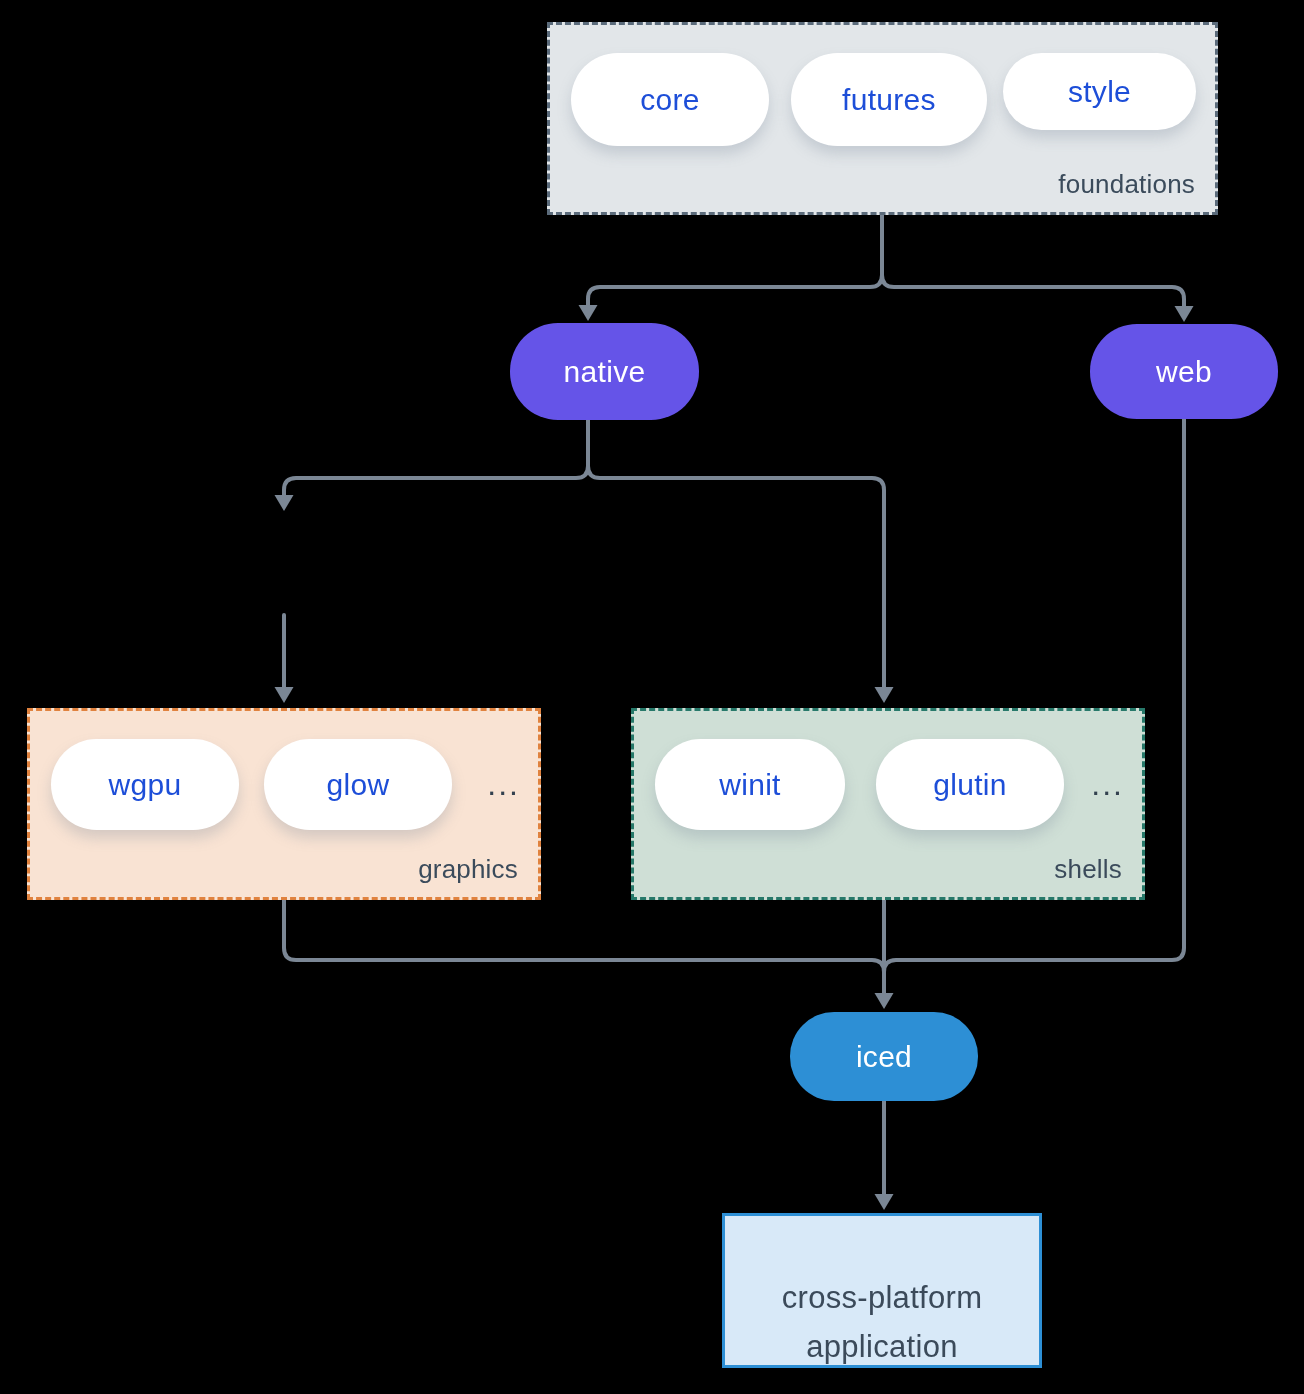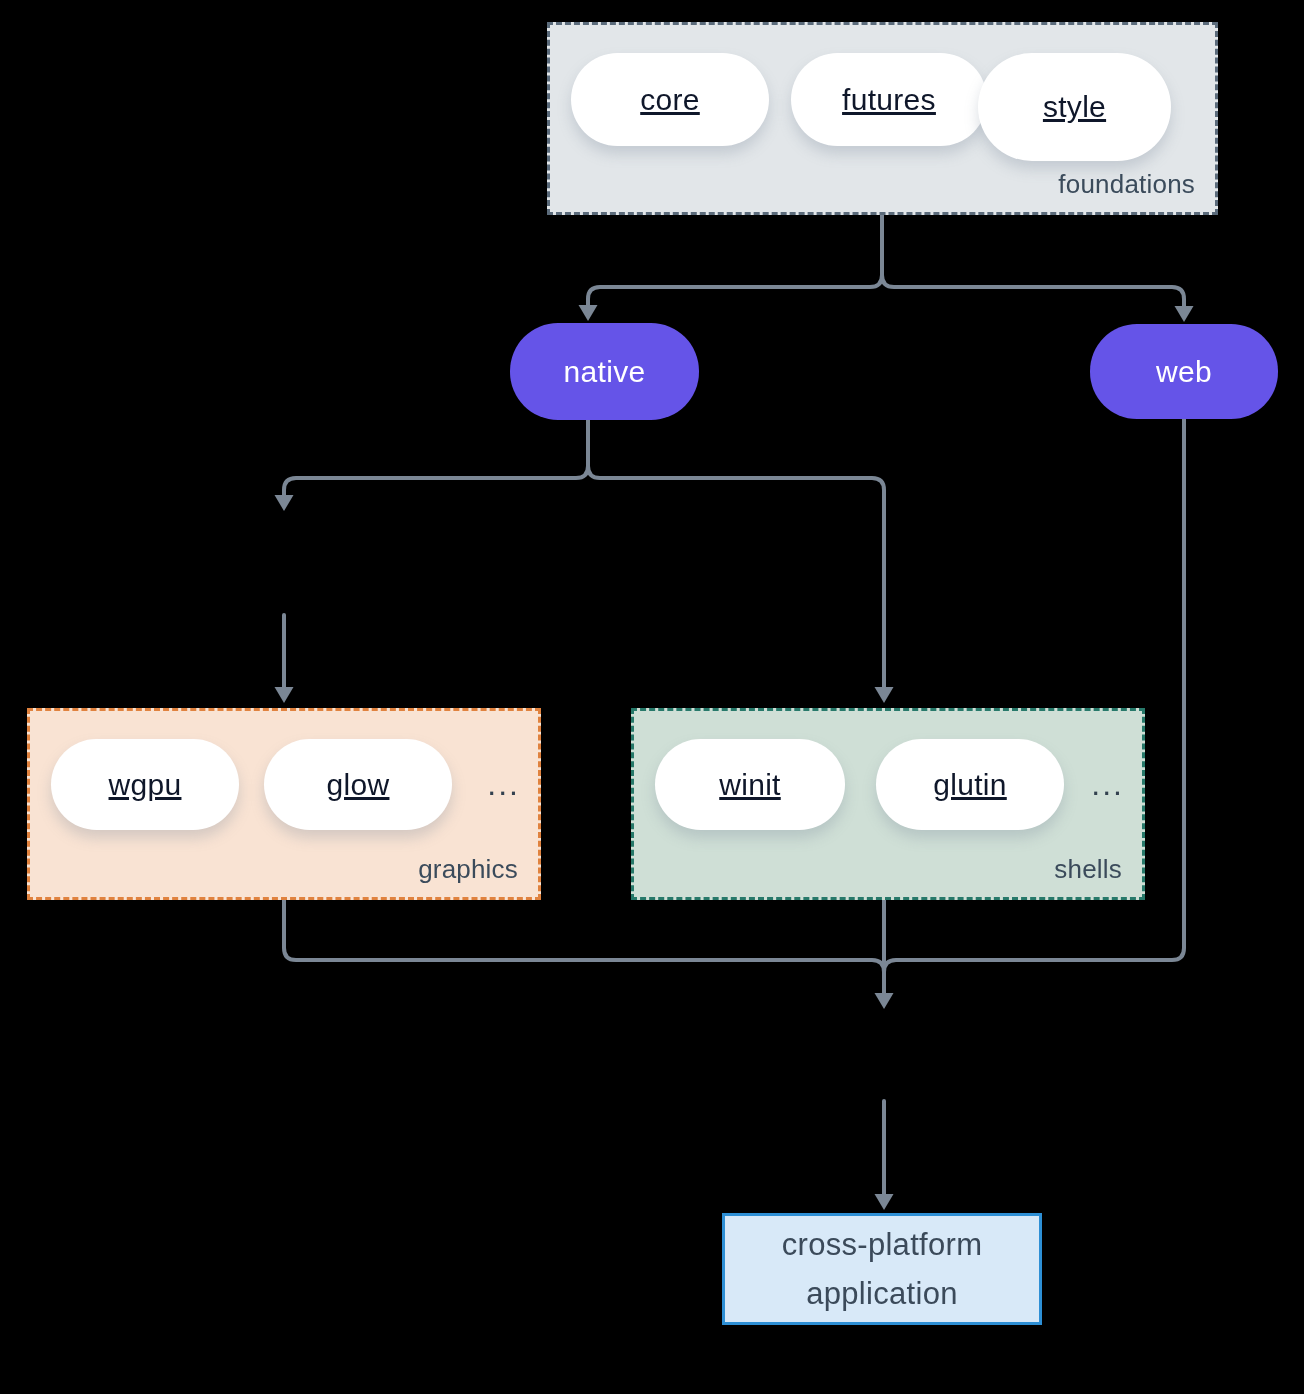--- a/index.html
+++ b/index.html
@@ -17,48 +17,47 @@
   }
   .gb-foundations{left:547px;top:22px;width:671px;height:193px;background:#e2e6e9;border:3px dashed #5b6b7b;}
   .gb-renderers{left:27px;top:708px;width:514px;height:192px;background:#f9e3d3;border:3px dashed #e0823e;}
   .gb-shells{left:631px;top:708px;width:514px;height:192px;background:#cfdfd6;border:3px dashed #27796a;}
 
   .pill{
     display:flex;align-items:center;justify-content:center;
     border-radius:999px;font-size:30px;letter-spacing:.3px;box-sizing:border-box;
   }
   .pill-white{
-    position:absolute;background:#fff;color:#0f172a;
+    position:absolute;background:#fff;color:#1d4ed8;
     box-shadow:0 8px 14px rgba(120,134,150,.28);
-    text-decoration:underline;
   }
   .gb-foundations .p0{left:21px;top:28px;width:198px;height:93px;}
   .gb-foundations .p1{left:241px;top:28px;width:196px;height:93px;text-align:right;}
-  .gb-foundations .p2{left:428px;top:28px;width:193px;height:108px;}
+  .gb-foundations .p2{left:453px;top:28px;width:193px;height:77px;}
   .gb-renderers .p0{left:21px;top:28px;width:188px;height:91px;}
   .gb-renderers .p1{left:234px;top:28px;width:188px;height:91px;}
   .gb-shells .p0{left:21px;top:28px;width:190px;height:91px;}
   .gb-shells .p1{left:242px;top:28px;width:188px;height:91px;}
   .ellipsis{
     position:absolute;right:18px;top:28px;height:91px;display:flex;align-items:center;
     font-size:32px;color:#33414f;letter-spacing:2px;
   }
   .node{
     position:absolute;display:flex;align-items:center;justify-content:center;
     color:#fff;font-size:30px;letter-spacing:.3px;border-radius:999px;box-sizing:border-box;
   }
   .n-native{left:510px;top:323px;width:189px;height:97px;background:#6554e8;border-radius:48px;}
   .n-web{left:1090px;top:324px;width:188px;height:95px;background:#6554e8;border-radius:47px;}
   .n-graphics{left:188px;top:515px;width:191px;height:100px;background:#e2823f;border-radius:50px;}
   .n-iced{left:790px;top:1012px;width:188px;height:89px;background:#2d8fd5;border-radius:44px;}
 
   .appbox{
-    position:absolute;left:722px;top:1213px;width:320px;height:112px;box-sizing:border-box;
+    position:absolute;left:722px;top:1213px;width:320px;height:155px;box-sizing:border-box;
     background:#d8e9f8;border:3px solid #2d8fd5;
-    display:flex;flex-direction:column;align-items:center;justify-content:center;gap:13px;
+    display:flex;flex-direction:column;align-items:center;justify-content:flex-end;gap:13px;
     color:#3b4a5a;font-size:31px;letter-spacing:.3px;
   }
 </style>
 </head>
 <body>
 
 <div class="canvas">
 
   <svg class="edges" viewBox="0 0 1304 1394">
     <path d="M882 215 V275 Q882 287 870 287 H600 Q588 287 588 299 V306"></path>
@@ -96,19 +95,20 @@
     <div class="grouplabel">graphics</div>
   </div>
 
   <div class="groupbox gb-shells">
     <div class="pill pill-white p0">winit</div>
     <div class="pill pill-white p1">glutin</div>
     <div class="ellipsis">...</div>
     <div class="grouplabel">shells</div>
   </div>
 
+  <div class="node n-iced">iced</div>
 
   <div class="appbox">
     <div>cross-platform</div>
     <div>application</div>
   </div>
 
 </div>
 
 </body></html>

